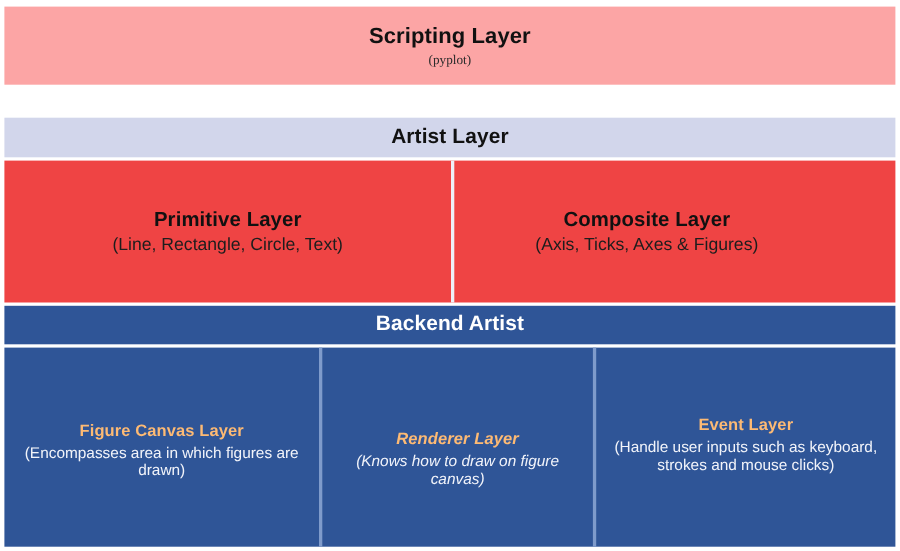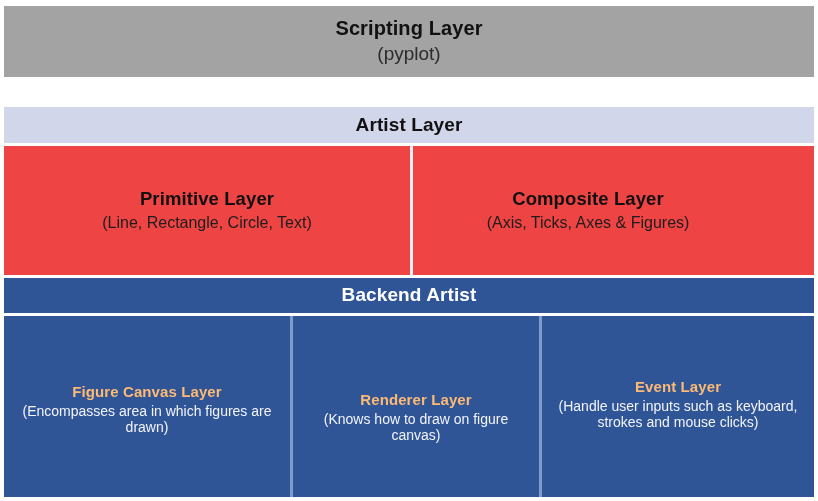--- a/index.html
+++ b/index.html
@@ -55,30 +55,31 @@
     font-weight: normal;
     line-height: 1.2;
   }
 
   
   #scripting-band {
     left: 4px;
     top: 6px;
     width: 810px;
     height: 71px;
-    background: #a3a3a3;
+    background: #fca5a5;
   }
   #scripting-band .title {
     font-size: 20px;
     color: #111111;
     margin-bottom: 2px;
   }
   #scripting-band .subtitle {
-    font-size: 19px;
+    font-size: 12px;
     color: #2b2b2b;
+    font-family: Liberation Serif, serif;
   }
 
   
   #artist-band {
     left: 4px;
     top: 107px;
     width: 810px;
     height: 36px;
     background: #d2d6eb;
   }
@@ -185,21 +186,21 @@
     color: #fdba74;
     margin-bottom: 2px;
   }
   #backend-subrow .subtitle {
     font-size: 14px;
     color: #f2f4fa;
   }
 
   
   #figure-canvas-cell .stack { margin-top: 6px; }
-  #renderer-cell .stack { margin-top: 22px; }
+  #renderer-cell .stack { margin-top: 22px; font-style: italic; }
   #event-cell .stack { margin-top: -4px; }
 
   .stack {
     display: flex;
     flex-direction: column;
     align-items: center;
     justify-content: center;
   }
 </style>
 </head>

